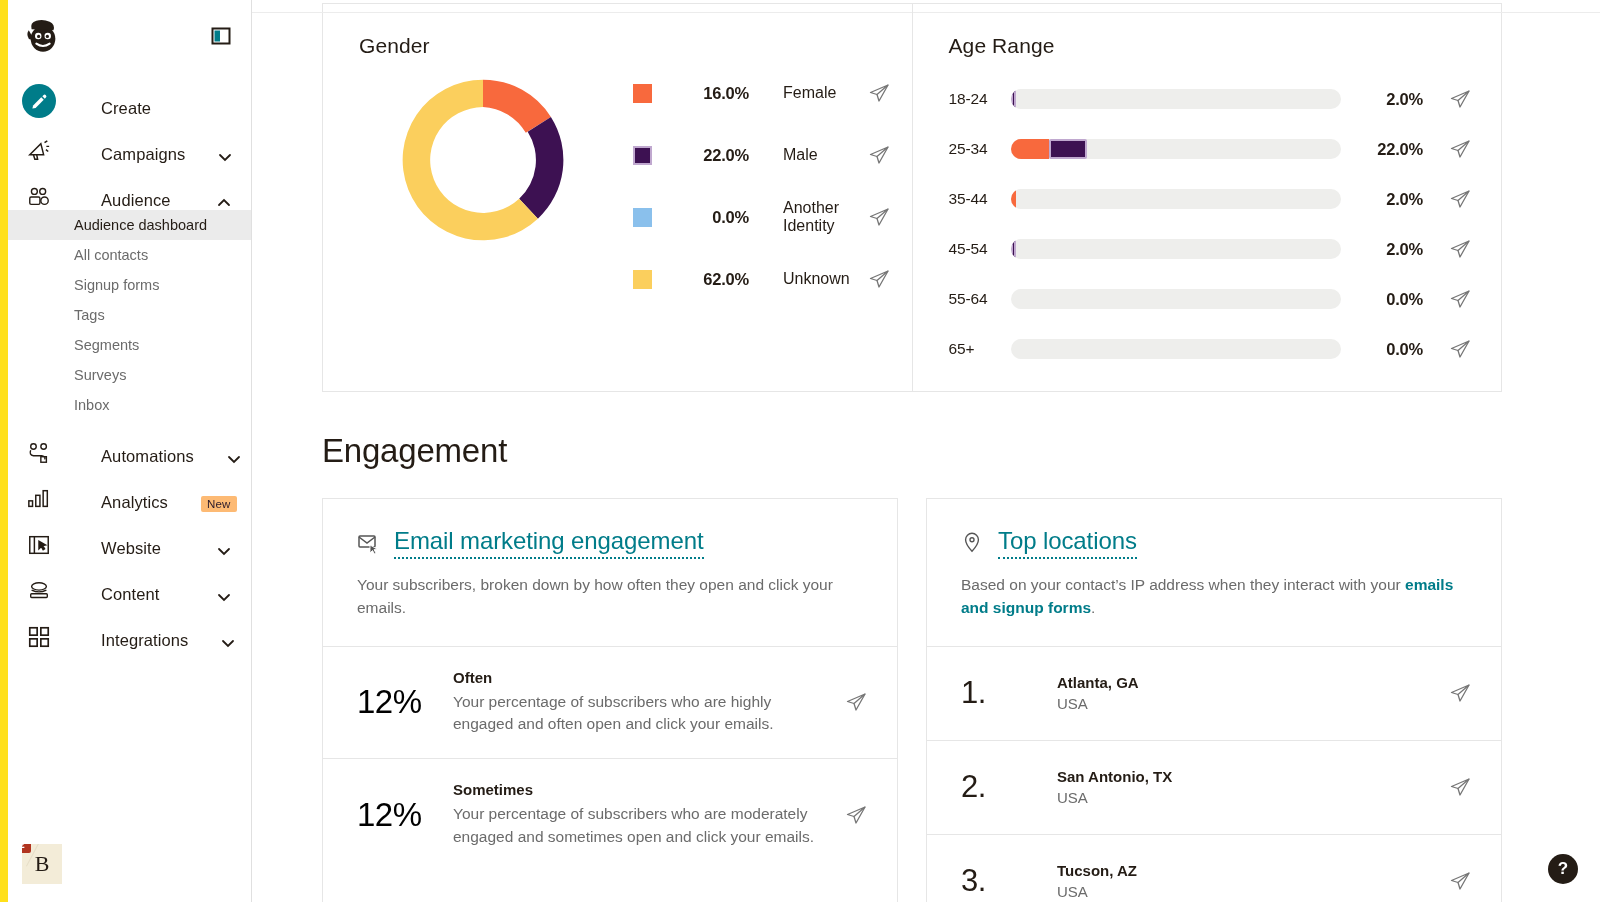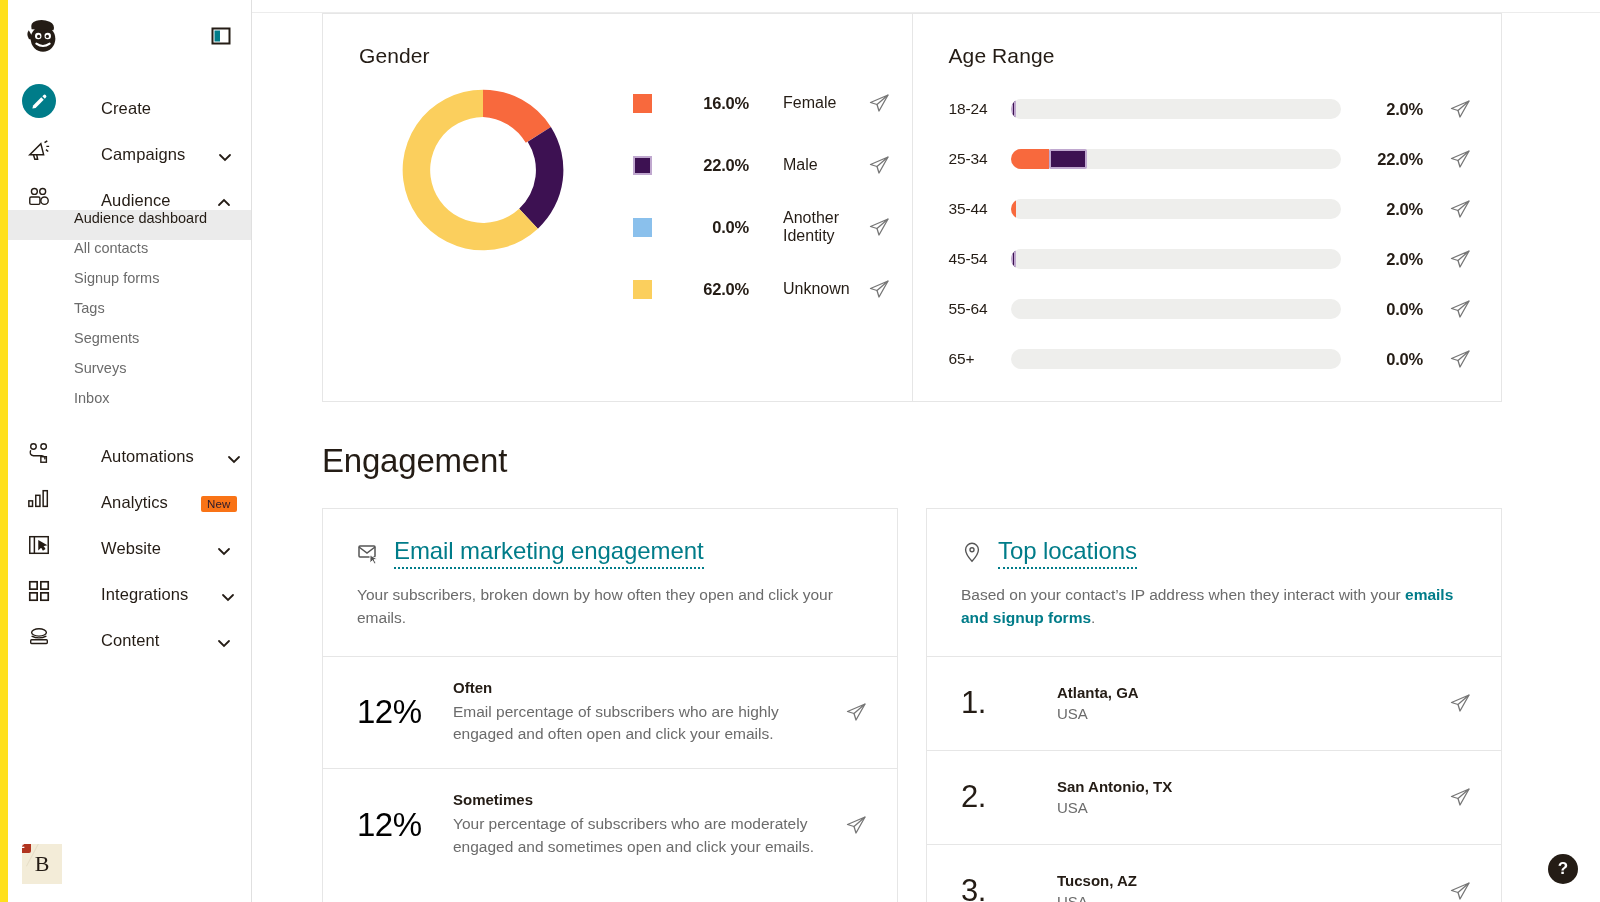--- a/index.html
+++ b/index.html
@@ -30,32 +30,32 @@
 
   .sb-item {
     display: flex; align-items: flex-end; height: 46px;
     padding: 0 20px 0 18px; cursor: pointer; position: relative; gap: 33px;
   }
   .sb-ico { width: 26px; height: 26px; flex: 0 0 26px; margin-right: 16px;
             display:flex; align-items:center; justify-content:center; }
   .sb-label { font-size: 16.5px; color: #241c15; flex: 1; letter-spacing: .1px; }
   .chev { width: 14px; height: 14px; flex: 0 0 14px; }
   .badge-new {
-    font-size: 11.5px; background: #f97316; color: #2b1a2b;
+    font-size: 11.5px; background: #fdba74; color: #2b1a2b;
     padding: 2px 6px; border-radius: 2px; margin-right: 10px; letter-spacing: .2px;
   }
 
   .create-ico {
     width: 34px; height: 34px; border-radius: 50%; background: #007c89;
     display:flex; align-items:center; justify-content:center; flex:0 0 34px;
     margin-right: 12px; margin-left: -4px;
   }
 
   .sb-sub {
-    display: flex; height: 30px;
+    display: flex; align-items: center; height: 30px;
     padding-left: 66px; font-size: 14.5px; color: #6b6b6b; cursor: pointer;
   }
   .sb-sub.active { background: #ebebeb; color: #241c15; }
 
   .avatar-wrap { position: absolute; left: 14px; bottom: 18px; }
   .avatar {
     width: 40px; height: 40px; background: #f3ecd8;
     display:flex; align-items:center; justify-content:center;
     font-family: "Liberation Serif", serif; font-size: 22px; color: #241c15;
     position: relative; overflow: hidden; cursor: pointer;
@@ -74,21 +74,21 @@
   
   .main {
     flex: 1; height: 902px; position: relative; overflow: hidden;
     background: #ffffff; padding-left: 70px;
   }
   .content { width: 1180px; }
 
   .card {
     border: 1px solid #e6e6e6; background: #fff;
   }
-  .demog-card { display: flex; height: 389px; margin-top: 13px; }
+  .demog-card { display: flex; height: 389px; margin-top: 3px; }
   .demog-half { flex: 1; position: relative; }
   .demog-half.left { border-right: 1px solid #e6e6e6; }
   .panel-title {
     font-size: 21px; color: #241c15; font-weight: 400;
     padding: 30px 0 0 36px; letter-spacing: .1px;
   }
 
   
   .gender-body { display: flex; padding: 4px 0 0 0; }
   .donut-wrap { width: 300px; display:flex; justify-content:center; padding-left: 20px; }
@@ -319,44 +319,44 @@
       <span class="sb-label">Website</span>
       <span class="chev">
         <svg viewBox="0 0 14 14" width="14" height="14">
             <path d="M2 5 L7 10 L12 5" stroke="#241c15" stroke-width="1.8" fill="none" stroke-linecap="round"></path>
           </svg>
       </span>
     </div>
 
     <div class="sb-item">
       <span class="sb-ico">
+        <svg viewBox="0 0 26 26" width="24" height="24" fill="none" stroke="#241c15" stroke-width="1.5">
+          <ellipse cx="13" cy="8" rx="8" ry="4"></ellipse>
+          <path d="M5 12 Q13 16 21 12"></path>
+          <rect x="4" y="16" width="18" height="4" rx="1"></rect>
+        </svg>
+      </span>
+      <span class="sb-label">Content</span>
+      <span class="chev">
+        <svg viewBox="0 0 14 14" width="14" height="14">
+            <path d="M2 5 L7 10 L12 5" stroke="#241c15" stroke-width="1.8" fill="none" stroke-linecap="round"></path>
+          </svg>
+      </span>
+    </div>
+
+    <div class="sb-item">
+      <span class="sb-ico">
         <svg viewBox="0 0 26 26" width="24" height="24" fill="none" stroke="#241c15" stroke-width="1.8">
           <rect x="3" y="3" width="8" height="8"></rect>
             <rect x="15" y="3" width="8" height="8"></rect>
           <rect x="3" y="15" width="8" height="8"></rect>
             <rect x="15" y="15" width="8" height="8"></rect>
         </svg>
       </span>
       <span class="sb-label">Integrations</span>
-      <span class="chev">
-        <svg viewBox="0 0 14 14" width="14" height="14">
-            <path d="M2 5 L7 10 L12 5" stroke="#241c15" stroke-width="1.8" fill="none" stroke-linecap="round"></path>
-          </svg>
-      </span>
-    </div>
-
-    <div class="sb-item">
-      <span class="sb-ico">
-        <svg viewBox="0 0 26 26" width="24" height="24" fill="none" stroke="#241c15" stroke-width="1.5">
-          <ellipse cx="13" cy="8" rx="8" ry="4"></ellipse>
-          <path d="M5 12 Q13 16 21 12"></path>
-          <rect x="4" y="16" width="18" height="4" rx="1"></rect>
-        </svg>
-      </span>
-      <span class="sb-label">Content</span>
       <span class="chev">
         <svg viewBox="0 0 14 14" width="14" height="14">
             <path d="M2 5 L7 10 L12 5" stroke="#241c15" stroke-width="1.8" fill="none" stroke-linecap="round"></path>
           </svg>
       </span>
     </div>
 
 
     <div class="avatar-wrap">
       <div class="avatar">
@@ -545,21 +545,21 @@
               </span>
               <a class="eng-link">Email marketing engagement</a>
             </div>
             <p class="eng-desc">Your subscribers, broken down by how often they open and click your emails.</p>
           </div>
 
           <div class="eng-row">
             <span class="eng-pct">12%</span>
             <span class="eng-txt">
               <span class="eng-name" style="display:block">Often</span>
-              <span class="eng-sub" style="display:block">Email percentage of subscribers who are highly engaged and often open and click your emails.</span>
+              <span class="eng-sub" style="display:block">Your percentage of subscribers who are highly engaged and often open and click your emails.</span>
             </span>
             <span class="send">
               <svg viewBox="0 0 22 22" width="22" height="22" fill="none" stroke="#767676" stroke-width="1.3" stroke-linejoin="round">
                 <path d="M20 3 L2.5 10.5 L9 12.5 L20 3 Z"></path>
                   <path d="M9 12.5 L11 19 L20 3"></path>
               </svg>
             </span>
           </div>
 
           <div class="eng-row">

